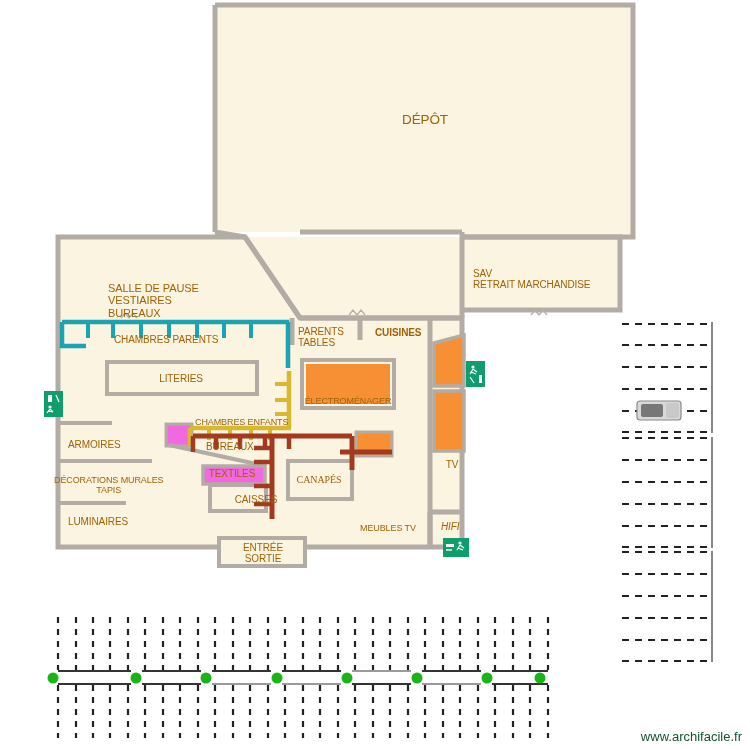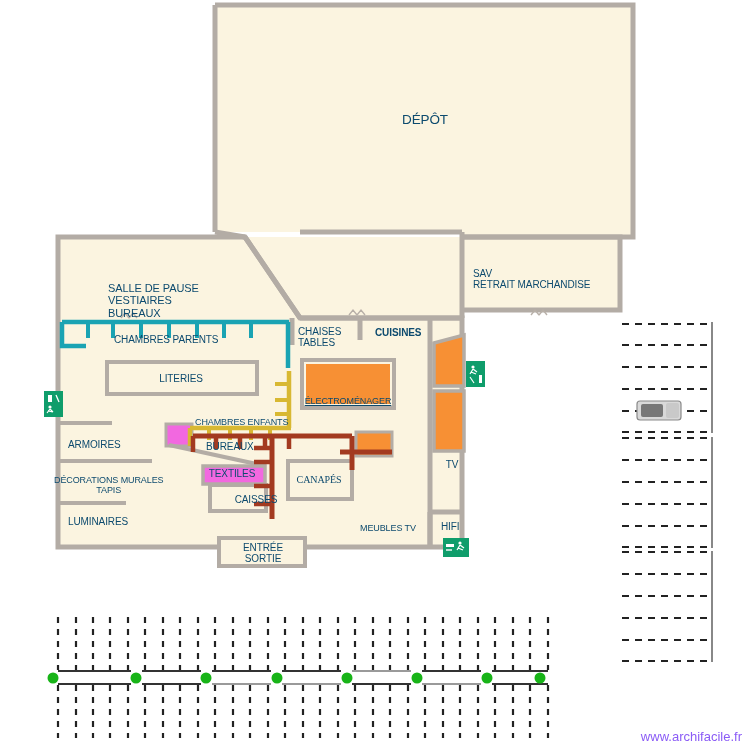--- a/index.html
+++ b/index.html
@@ -5,33 +5,33 @@
   html,body{margin:0;padding:0;background:#ffffff;}
   body{
     width:750px;height:750px;position:relative;overflow:hidden;
     font-family:"Liberation Sans", sans-serif;
     color:#1a1a1a;
   }
   #plan{position:absolute;left:0;top:0;width:750px;height:750px;}
   .lbl{
     position:absolute;
     font-family:"Liberation Sans", sans-serif;
-    color:#0c4a6e;
+    color:#a16207;
     white-space:pre;
     line-height:1.12;
     letter-spacing:-0.1px;
   }
   .lbl.c{text-align:center;transform:translateX(-50%);}
   .f13{font-size:13.5px;}
   .f11{font-size:11px;margin-top:20px;}
   .f10{font-size:10px;}
   .f9{font-size:9px;}
   .footer{
     position:absolute;right:8px;bottom:6px;
-    font-size:13px;color:#8b5cf6;
+    font-size:13px;color:#14532d;
     font-family:"Liberation Sans", sans-serif;
   }
   .exit{
     position:absolute;
     background:#0f9d6b;
     border:0;
     box-sizing:border-box;
   }
   .exit svg{display:block;}
 </style>
@@ -325,33 +325,33 @@
   </svg>
 </div>
 
 <div class="lbl f13 c" style="left:425px;top:112px;">DÉPÔT</div>
 <div class="lbl f11" style="left:108px;top:262px;">SALLE DE PAUSE
 VESTIAIRES
 BUREAUX</div>
 <div class="lbl f10" style="left:473px;top:268px;">SAV
 RETRAIT MARCHANDISE</div>
 <div class="lbl f10" style="left:114px;top:334px;">CHAMBRES PARENTS</div>
-<div class="lbl f10" style="left:298px;top:326px;">CHAISES
+<div class="lbl f10" style="left:298px;top:326px;">PARENTS
 TABLES</div>
 <div class="lbl f10" style="left:375px;top:327px;font-weight:bold;">CUISINES</div>
 <div class="lbl f10 c" style="left:181px;top:373px;">LITERIES</div>
-<div class="lbl f9 c" style="left:348px;top:396px;text-decoration:underline;">ÉLECTROMÉNAGER</div>
+<div class="lbl f9 c" style="left:348px;top:396px;">ÉLECTROMÉNAGER</div>
 <div class="lbl f9" style="left:195px;top:417px;">CHAMBRES ENFANTS</div>
 <div class="lbl f10" style="left:68px;top:439px;">ARMOIRES</div>
 <div class="lbl f10" style="left:206px;top:441px;">BUREAUX</div>
 <div class="lbl f10 c" style="left:319px;top:474px;font-family:Liberation Serif, serif;">CANAPÉS</div>
 <div class="lbl f9" style="left:54px;top:475px;text-align:center;">DÉCORATIONS MURALES
 TAPIS</div>
 <div class="lbl f10 c" style="left:232px;top:468px;">TEXTILES</div>
 <div class="lbl f10 c" style="left:238px;top:494px;padding-left:36px;">CAISSES</div>
 <div class="lbl f10 c" style="left:452px;top:459px;">TV</div>
 <div class="lbl f10" style="left:68px;top:516px;">LUMINAIRES</div>
 <div class="lbl f9" style="left:360px;top:523px;">MEUBLES TV</div>
-<div class="lbl f10" style="left:441px;top:521px;">HIFI</div>
+<div class="lbl f10" style="left:441px;top:521px;font-style:italic;">HIFI</div>
 <div class="lbl f10 c" style="left:263px;top:542px;">ENTRÉE
 SORTIE</div>
 
 <div class="footer">www.archifacile.fr</div>
 
 </body></html>

